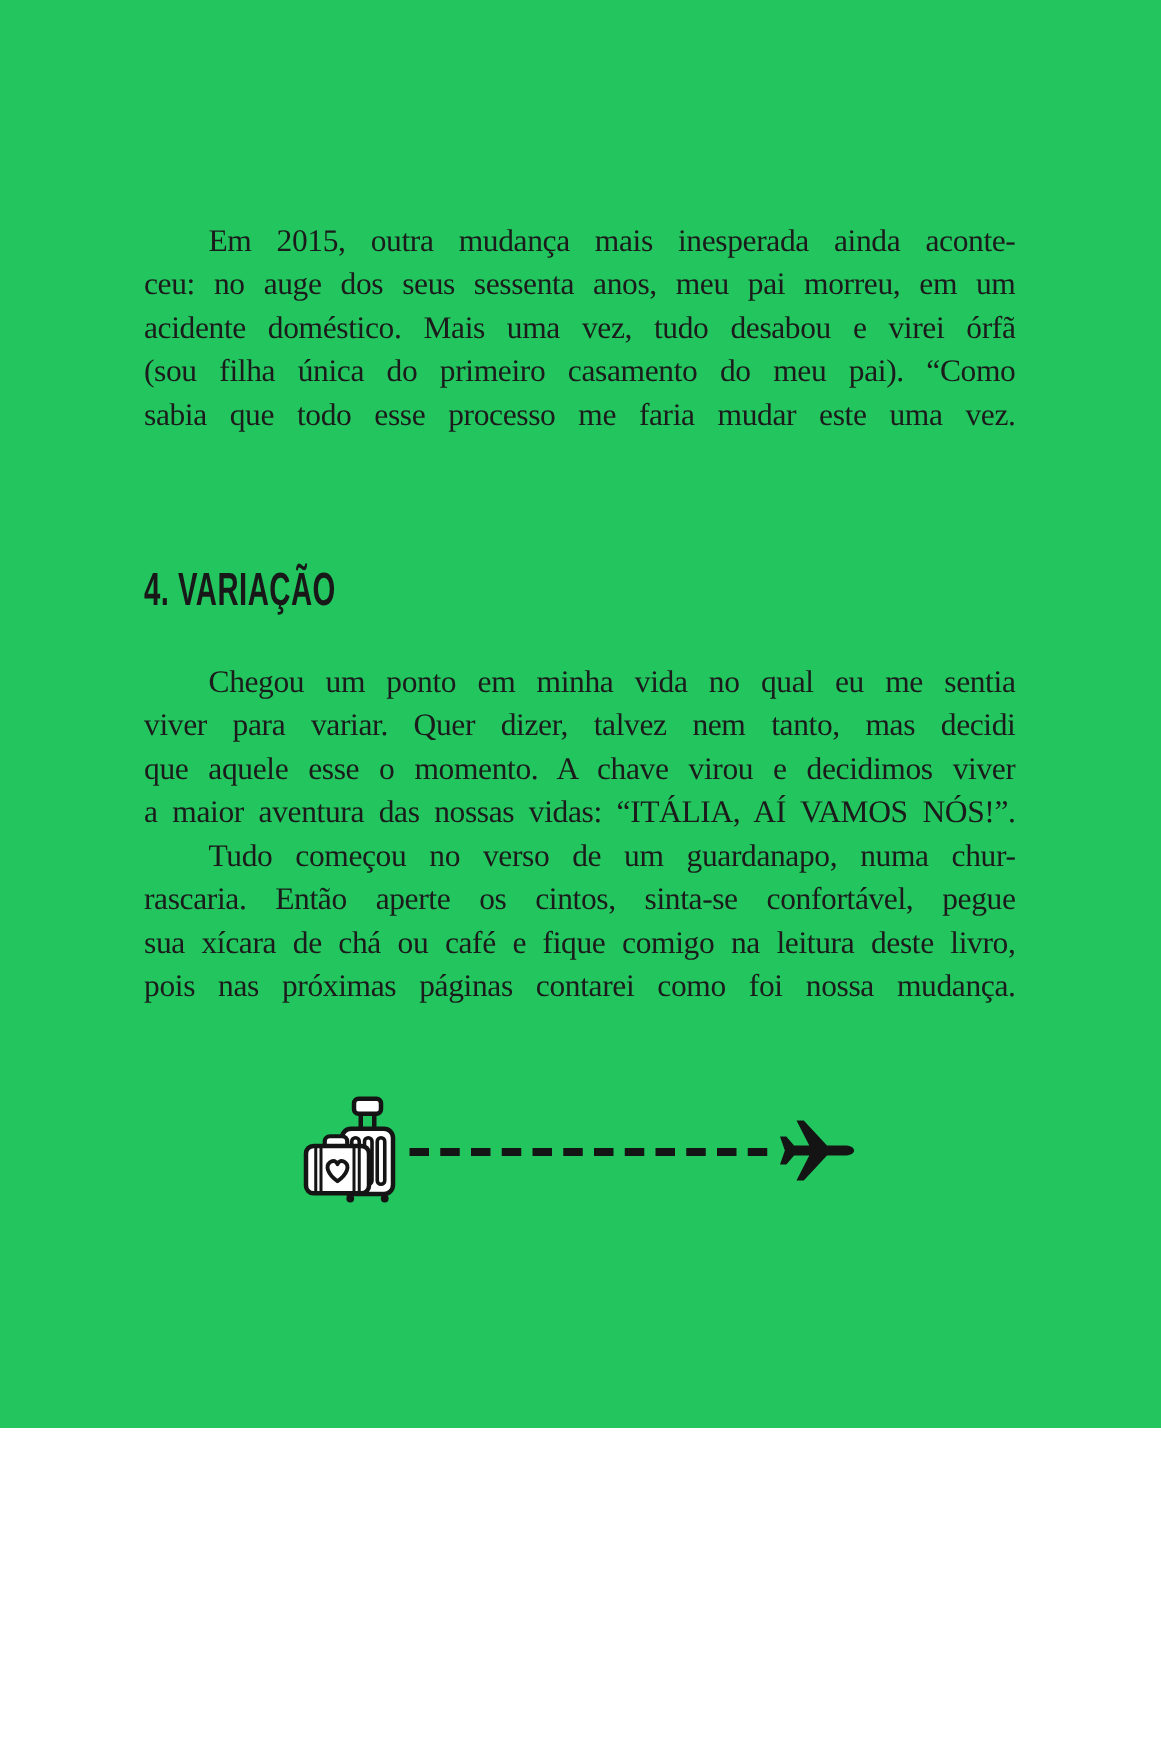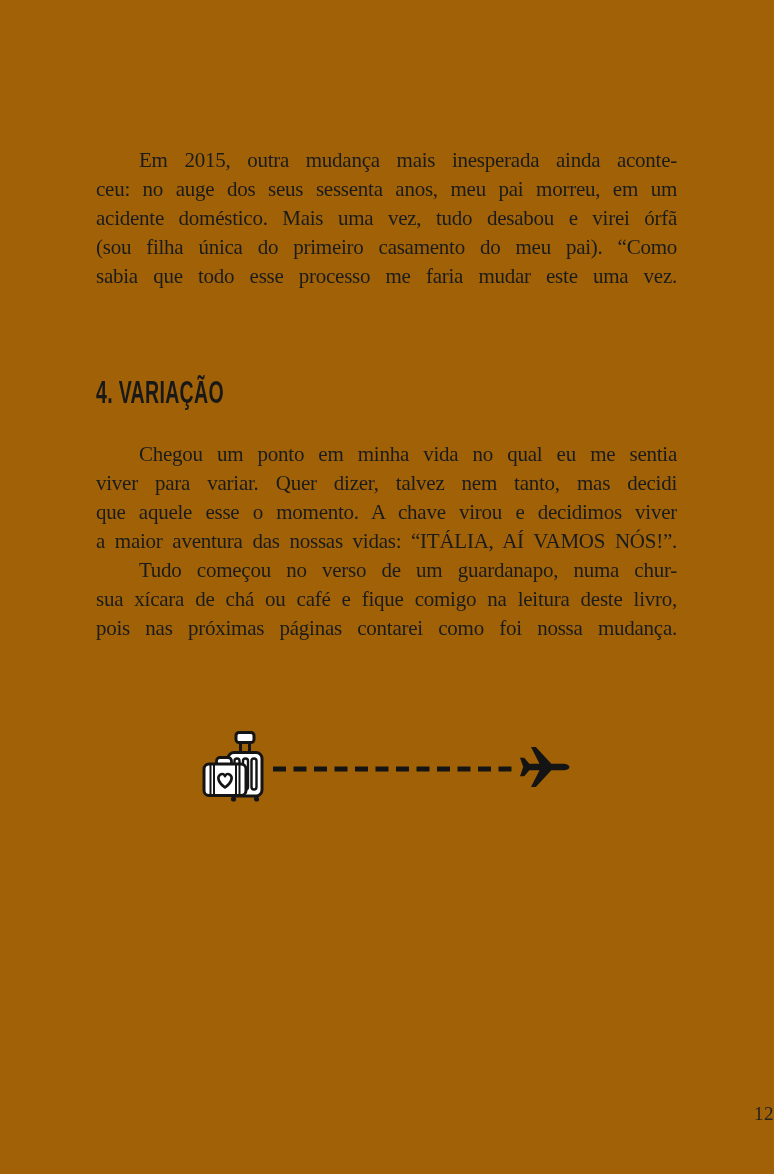--- a/index.html
+++ b/index.html
@@ -1,20 +1,20 @@
 <!DOCTYPE html>
 <html lang="pt"><head>
 <meta charset="utf-8">
 <style>
   html, body { margin: 0; padding: 0; background: #ffffff; }
   .page {
     position: relative;
     width: 774px;
-    height: 1174px;
-    background: #a16207;
+    height: 952px;
+    background: #22c55e;
     font-family: "Liberation Serif", serif;
     color: #1b1b1b;
     overflow: hidden;
   }
   .para {
     position: absolute;
     left: 96px;
     width: 581px;
     font-size: 21px;
     line-height: 29px;
@@ -84,20 +84,21 @@
 
   <div class="para" style="top:440px">
     <div class="line indent">Chegou um ponto em minha vida no qual eu me sentia</div>
     <div class="line">viver para variar. Quer dizer, talvez nem tanto, mas decidi</div>
     <div class="line">que aquele esse o momento. A chave virou e decidimos viver</div>
     <div class="line">a maior aventura das nossas vidas: “ITÁLIA, AÍ VAMOS NÓS!”.</div>
   </div>
 
   <div class="para" style="top:556px">
     <div class="line indent">Tudo começou no verso de um guardanapo, numa chur-</div>
+    <div class="line">rascaria. Então aperte os cintos, sinta-se confortável, pegue</div>
     <div class="line">sua xícara de chá ou café e fique comigo na leitura deste livro,</div>
     <div class="line">pois nas próximas páginas contarei como foi nossa mudança.</div>
   </div>
 
   <div class="illustration">
 
     <span class="luggage">
       <svg width="62" height="74" viewBox="0 0 62 74" fill="none" xmlns="http://www.w3.org/2000/svg">
 
         <rect x="34" y="2.5" width="18" height="10" rx="3" stroke="#141414" stroke-width="3" fill="#ffffff"></rect>

